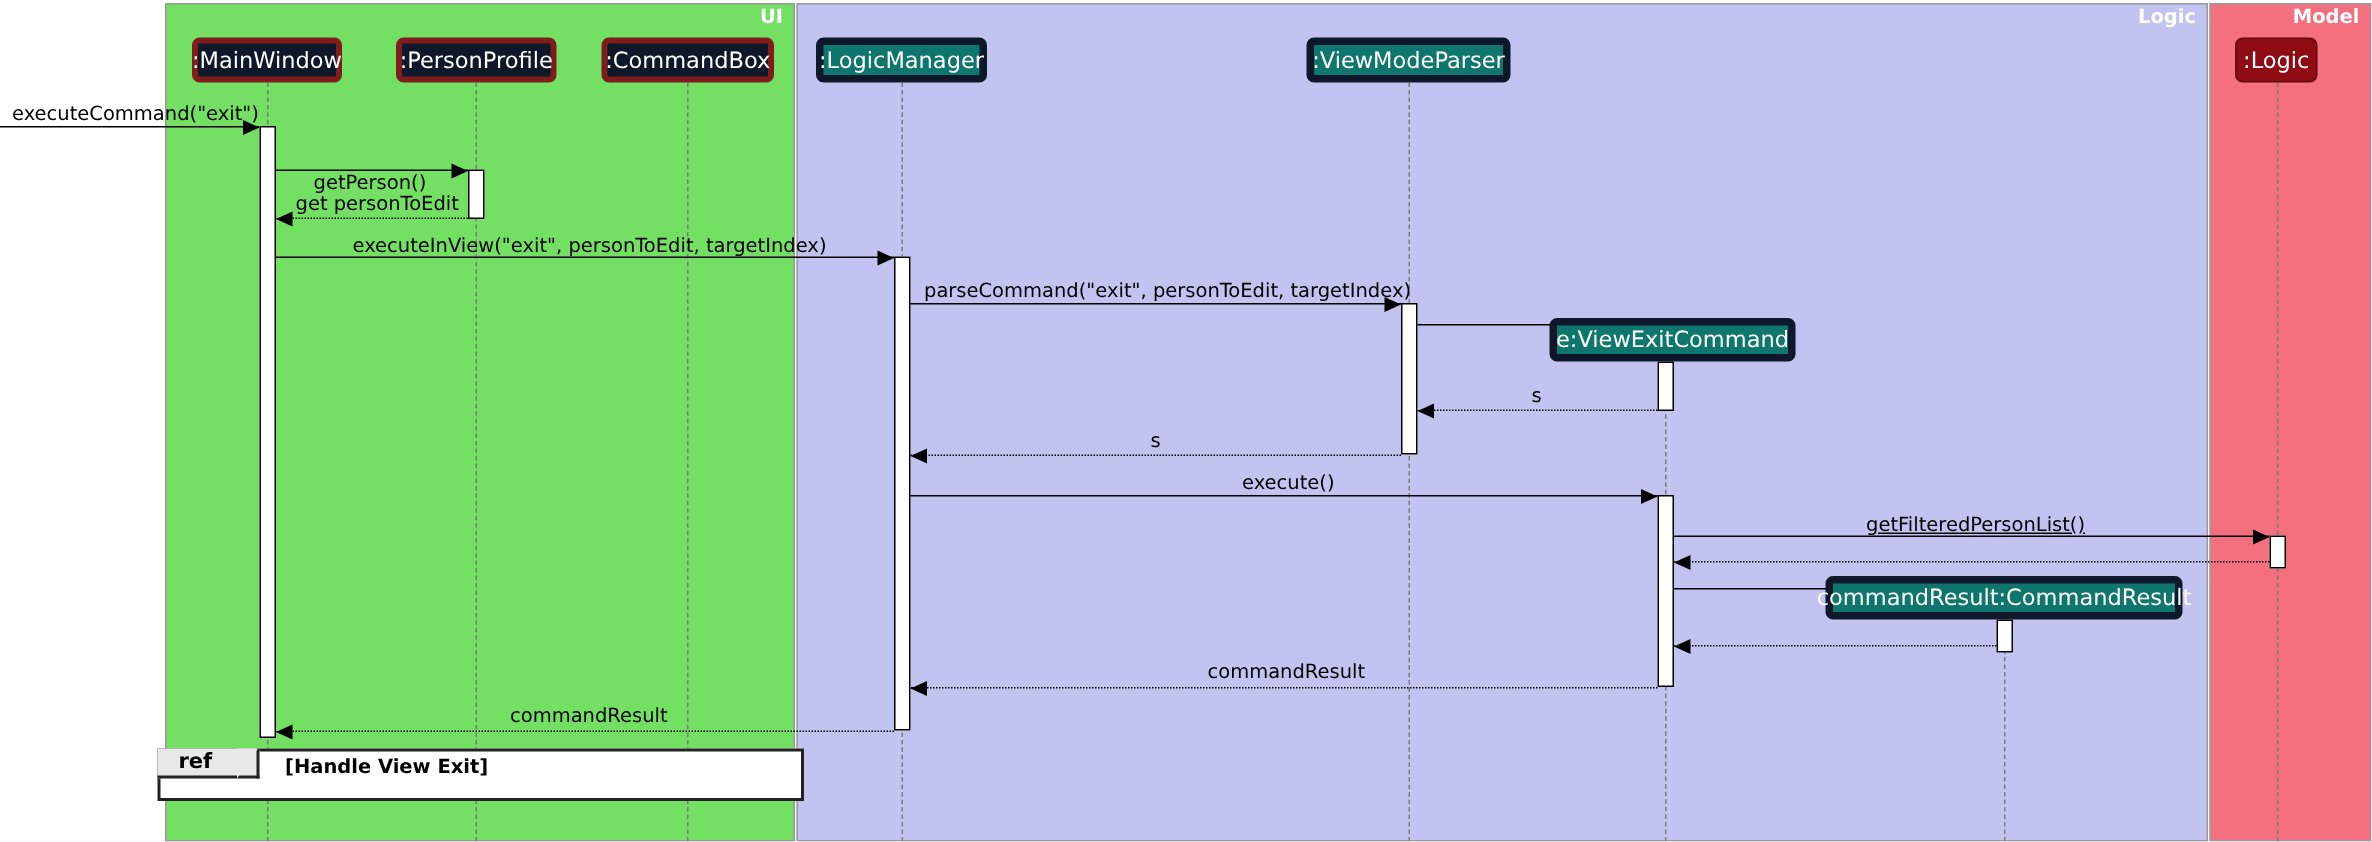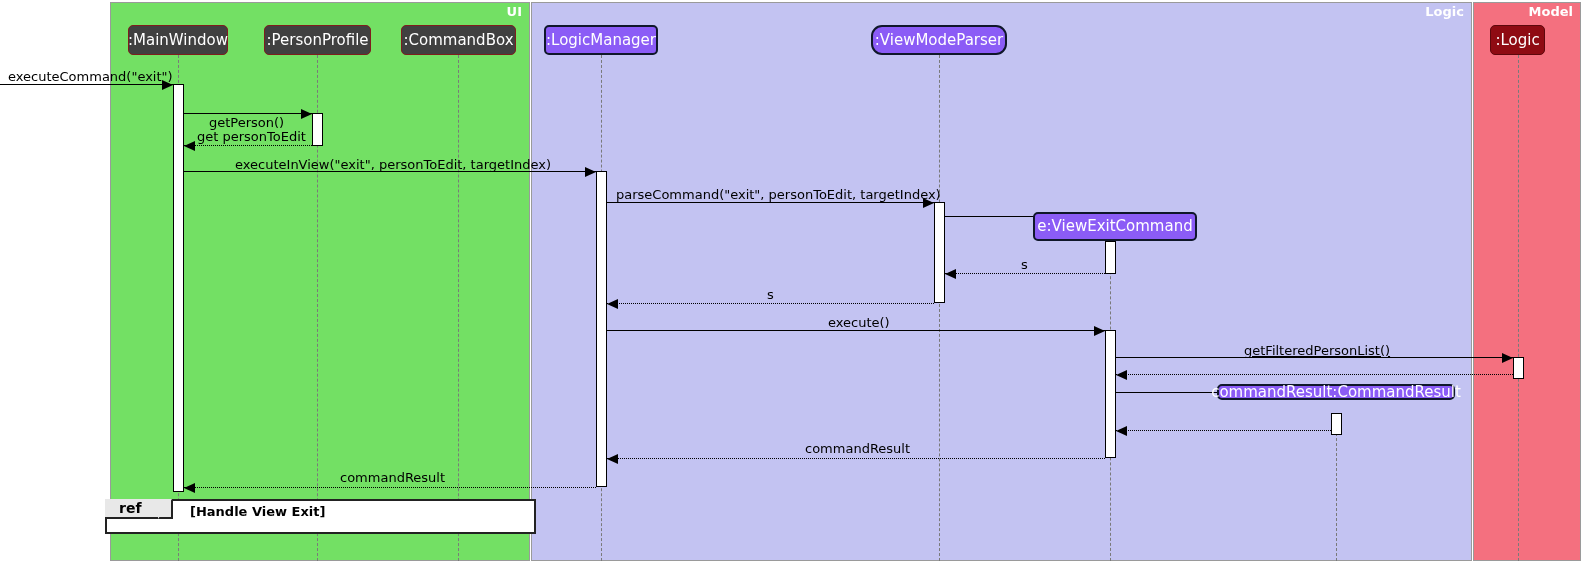--- a/index.html
+++ b/index.html
@@ -42,22 +42,22 @@
     border-radius:5px;
     color:#ffffff;
     font-size:15px;
     display:flex;
     align-items:center;
     justify-content:center;
     white-space:nowrap;
     padding:0 10px;
     line-height:1;
   }
-  .actor.ui{ background:#404040; border:1px solid #7f1d1d; }
-  .actor.logic{ background:#8b5cf6; border:2px solid #0f172a; }
+  .actor.ui{ background:#0f172a; border:4px solid #7f1d1d; }
+  .actor.logic{ background:#0f766e; border:5px solid #0f172a; }
   .actor.model{ background:#8f0b13; border:1px solid #5e070c; }
   
   .act{
     position:absolute;
     box-sizing:border-box;
     width:11px;
     background:#ffffff;
     border:1px solid #000000;
   }
   
@@ -184,20 +184,20 @@
     <div class="msg ret" style="left: 607px; top: 458px; width: 498px;"></div>
     <div class="arrowhead left" style="top: 454px; left: 607px;"></div>
     <div class="msg-label" style="left: 805px; top: 442px;">commandResult</div>
     <div class="msg ret" style="left: 184px; top: 487px; width: 412px;"></div>
     <div class="arrowhead left" style="top: 483px; left: 184px;"></div>
     <div class="msg-label" style="left: 340px; top: 471px;">commandResult</div>
     <div class="actor ui" style="left: 128px; top: 25px; width: 100px; height: 30px;">:MainWindow</div>
     <div class="actor ui" style="left: 264px; top: 25px; width: 107px; height: 30px;">:PersonProfile</div>
     <div class="actor ui" style="left: 401px; top: 25px; width: 115px; height: 30px;">:CommandBox</div>
     <div class="actor logic" style="left: 544px; top: 25px; width: 114px; height: 30px;">:LogicManager</div>
-    <div class="actor logic" style="left: 871px; top: 25px; width: 136px; height: 30px; border-radius: 11px;">:ViewModeParser</div>
+    <div class="actor logic" style="left: 871px; top: 25px; width: 136px; height: 30px;">:ViewModeParser</div>
     <div class="actor logic" style="left: 1033px; top: 212px; width: 164px; height: 29px;">e:ViewExitCommand</div>
-    <div class="actor logic" style="left: 1217px; top: 384px; width: 238px; height: 16px;">commandResult:CommandResult</div>
+    <div class="actor logic" style="left: 1217px; top: 384px; width: 238px; height: 29px;">commandResult:CommandResult</div>
     <div class="actor model" style="left: 1490px; top: 25px; width: 55px; height: 30px;">:Logic</div>
     <div class="ref-frame" style="left: 105px; top: 499px; width: 431px; height: 35px;"></div>
     <div class="ref-tag" style="left: 105px; top: 499px; width: 68px; height: 20px;">ref</div>
     <div class="ref-text" style="left: 190px; top: 504px;">[Handle View Exit]</div>
   </div>
 
 </body></html>

